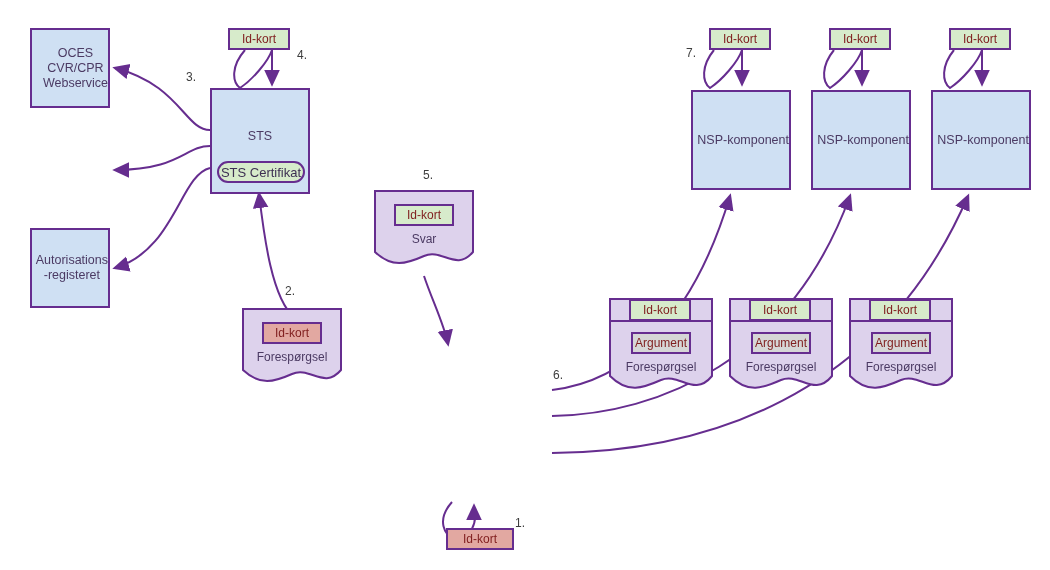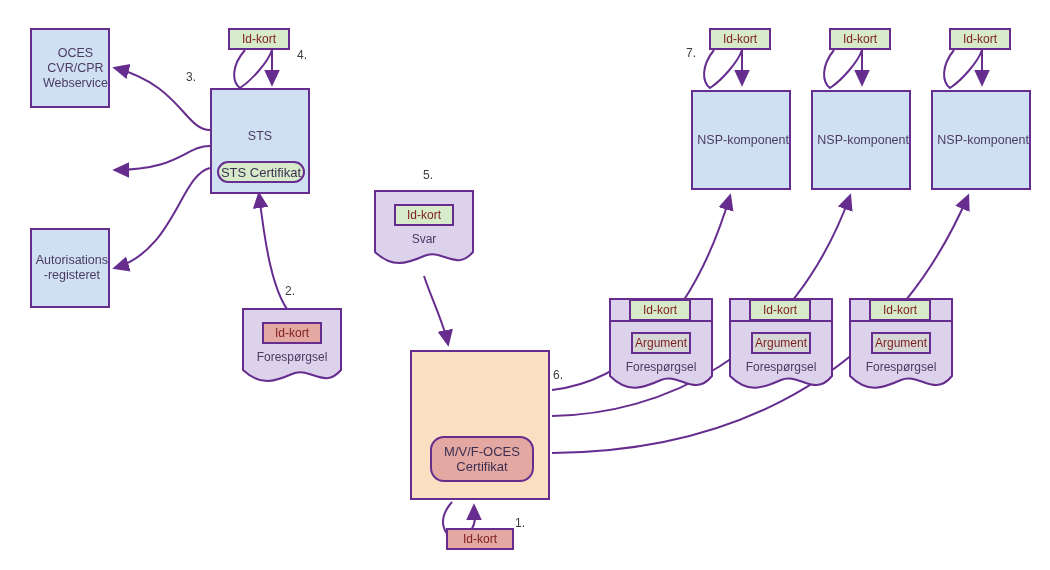--- a/index.html
+++ b/index.html
@@ -108,24 +108,20 @@
     <span class="lbl">Autorisations
 -registeret</span>
   </div>
 
   <div class="node box proc" style="left:210px;top:88px;width:100px;height:106px;">
     <span class="title">STS</span>
     <span class="cert green" style="width:88px;height:22px;position:absolute;left:5px;bottom:9px;">STS  Certifikat</span>
   </div>
   <div class="chip green" style="left:228px;top:28px;width:62px;height:22px;">Id-kort</div>
 
-  <div class="node box sys proc" style="left:410px;top:350px;width:140px;height:150px;">
-    <span class="title" style="margin-top:52px;">Anvendersystem</span>
-    <span class="cert pink" style="width:104px;height:46px;position:absolute;left:18px;bottom:16px;">M/V/F-OCES  Certifikat</span>
-  </div>
   <div class="chip pink" style="left:446px;top:528px;width:68px;height:22px;">Id-kort</div>
 
   <div class="doc" style="left:242px;top:308px;width:100px;height:80px;">
     <svg width="100" height="80" viewBox="0 0 100 80" xmlns="http://www.w3.org/2000/svg">
       <path d="M1,1 H99 V62 C82,82 68,58 50,66 C32,74 18,78 1,62 Z" fill="#ddd2ec" stroke="#662d8f" stroke-width="2"></path>
     </svg>
     <div class="chip pink" style="left:20px;top:14px;width:60px;height:22px;">Id-kort</div>
     <div class="doctext" style="top:42px;">Forespørgsel</div>
   </div>
 

